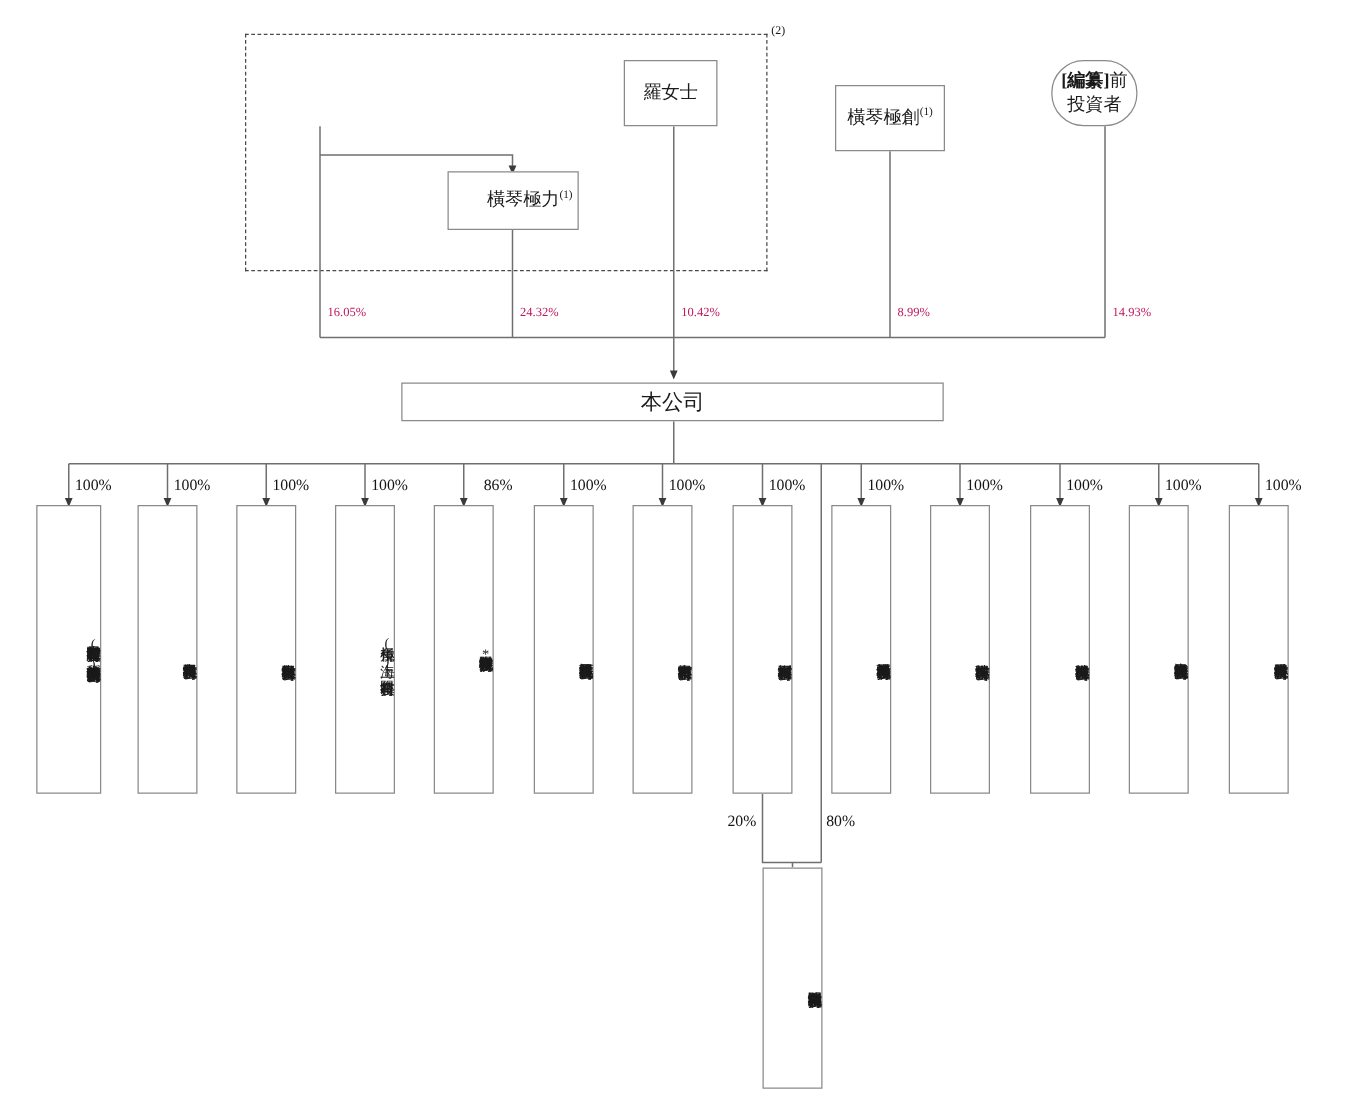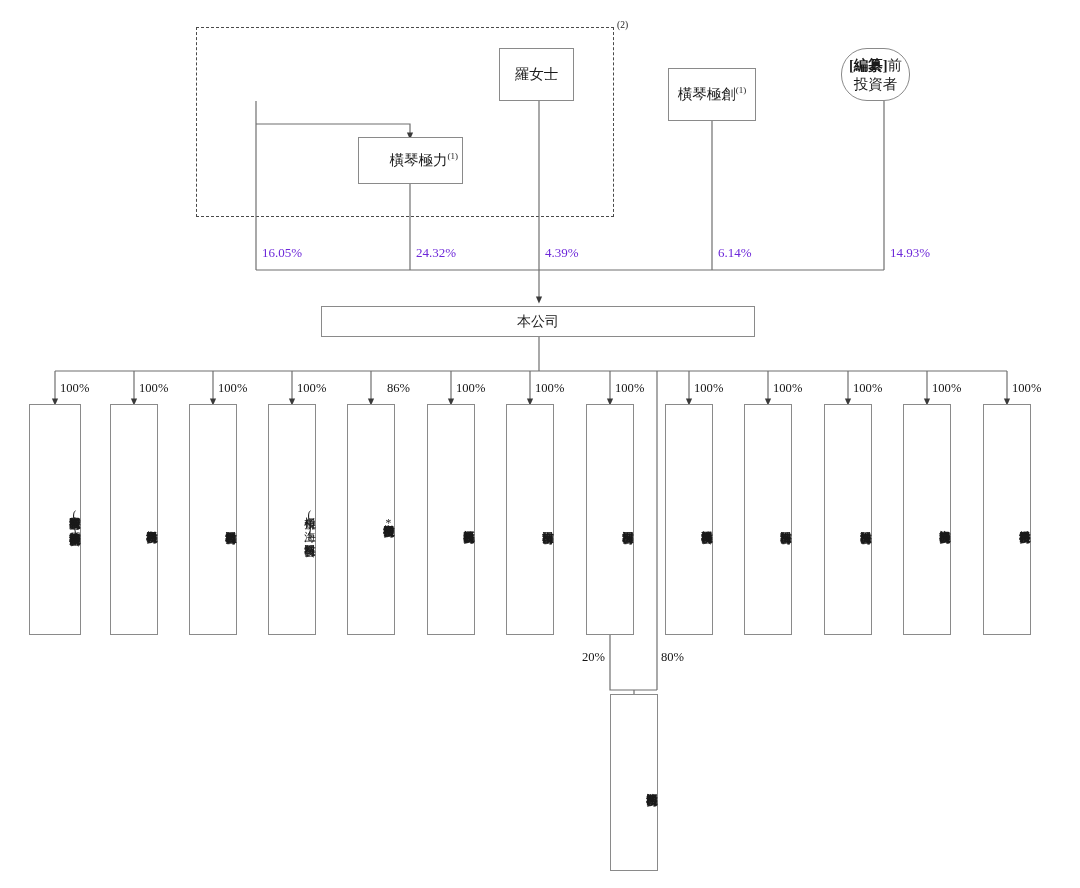--- a/index.html
+++ b/index.html
@@ -36,21 +36,21 @@
     align-items: center;
     justify-content: center;
     text-align: center;
     line-height: 1.28;
   }
   .node-h {
     font-size: 14.5px;
     padding: 2px 4px;
   }
   .node-main {
-    font-size: 14px;
+    font-size: 17px;
   }
   .node-v {
     writing-mode: vertical-rl;
     text-orientation: upright;
     font-size: 11.6px;
     line-height: 1.08;
     letter-spacing: 0.2px;
     align-items: flex-start;
     justify-content: center;
     padding-top: 6px;
@@ -61,22 +61,22 @@
     text-orientation: upright;
   }
   .dashed-group {
     position: absolute;
     box-sizing: border-box;
     border: 1.4px dashed #4a4a4a;
     background: transparent;
   }
   .pct {
     position: absolute;
-    font-size: 13px;
-    color: #6d28d9;
+    font-size: 10px;
+    color: #be185d;
     white-space: nowrap;
   }
   .pct-small {
     position: absolute;
     font-size: 12.6px;
     color: #141414;
     white-space: nowrap;
   }
   .group-sup {
     position: absolute;
@@ -163,22 +163,22 @@
   </div>
 
   <div class="node node-h" style="left:841px; top:48px; width:69px; height:53px;border-radius:26px;">
     <span>
       <span class="bold-tag">[編纂]</span><span>前</span><br><span>投資者</span>
     </span>
   </div>
 
   <div class="pct" style="left:262px; top:245px;">16.05%</div>
   <div class="pct" style="left:416px; top:245px;">24.32%</div>
-  <div class="pct" style="left:545px; top:245px;">4.39%</div>
-  <div class="pct" style="left:718px; top:245px;">6.14%</div>
+  <div class="pct" style="left:545px; top:245px;">10.42%</div>
+  <div class="pct" style="left:718px; top:245px;">8.99%</div>
   <div class="pct" style="left:890px; top:245px;">14.93%</div>
 
   <div class="node node-main" style="left:321px; top:306px; width:434px; height:31px;">
     <span>本公司</span>
   </div>
 
   <div class="pct-small" style="left:60px;  top:381px;">100%</div>
   <div class="pct-small" style="left:139px; top:381px;">100%</div>
   <div class="pct-small" style="left:218px; top:381px;">100%</div>
   <div class="pct-small" style="left:297px; top:381px;">100%</div>

